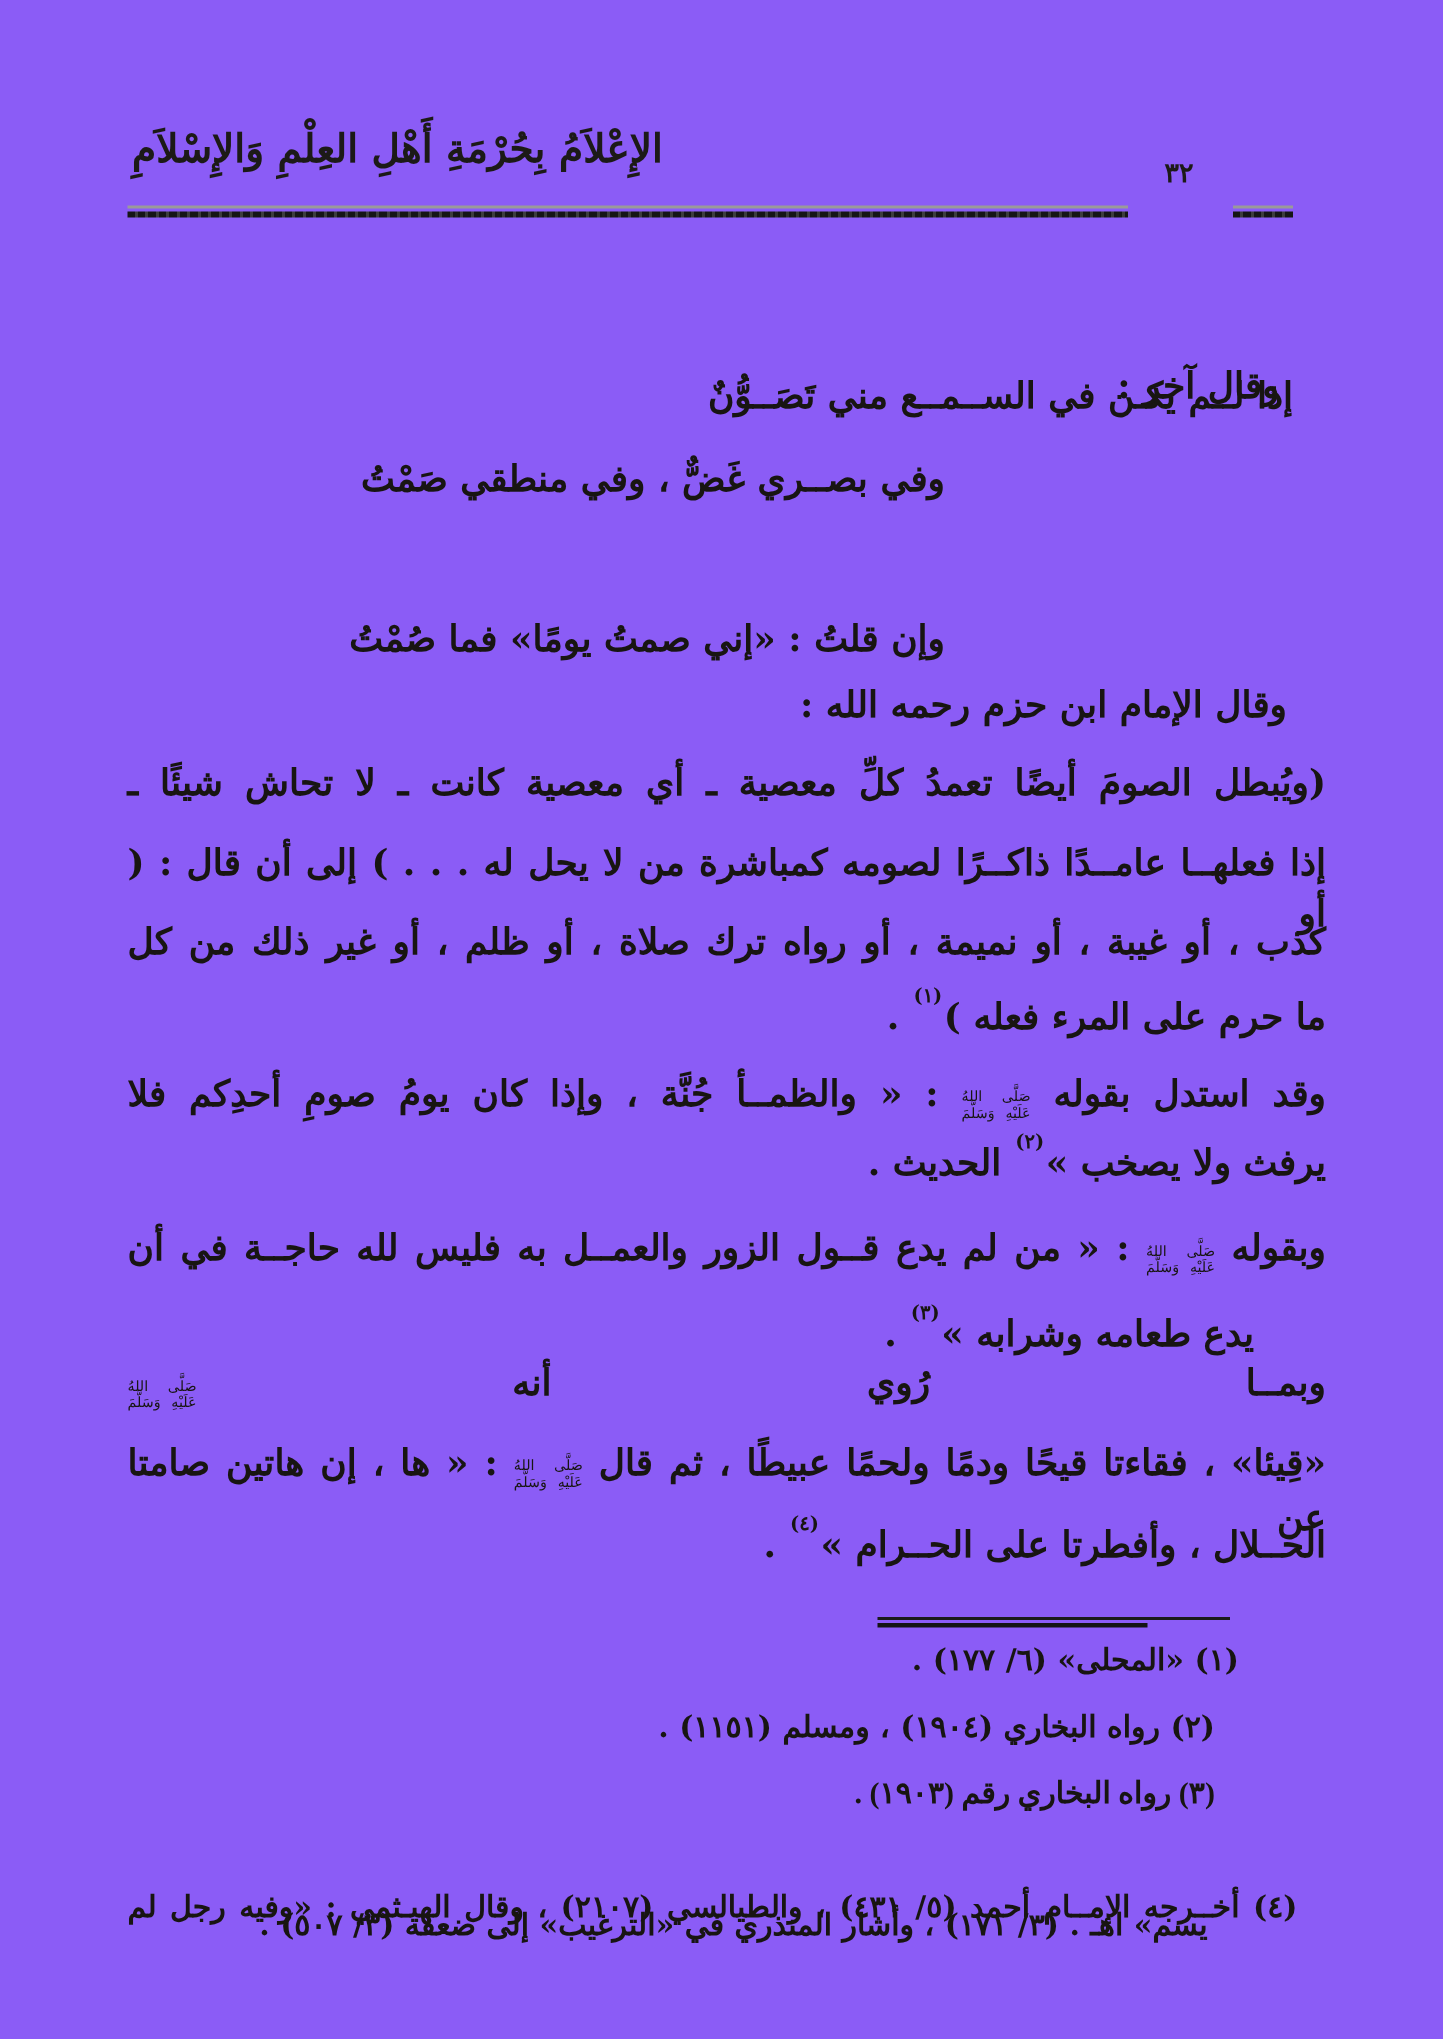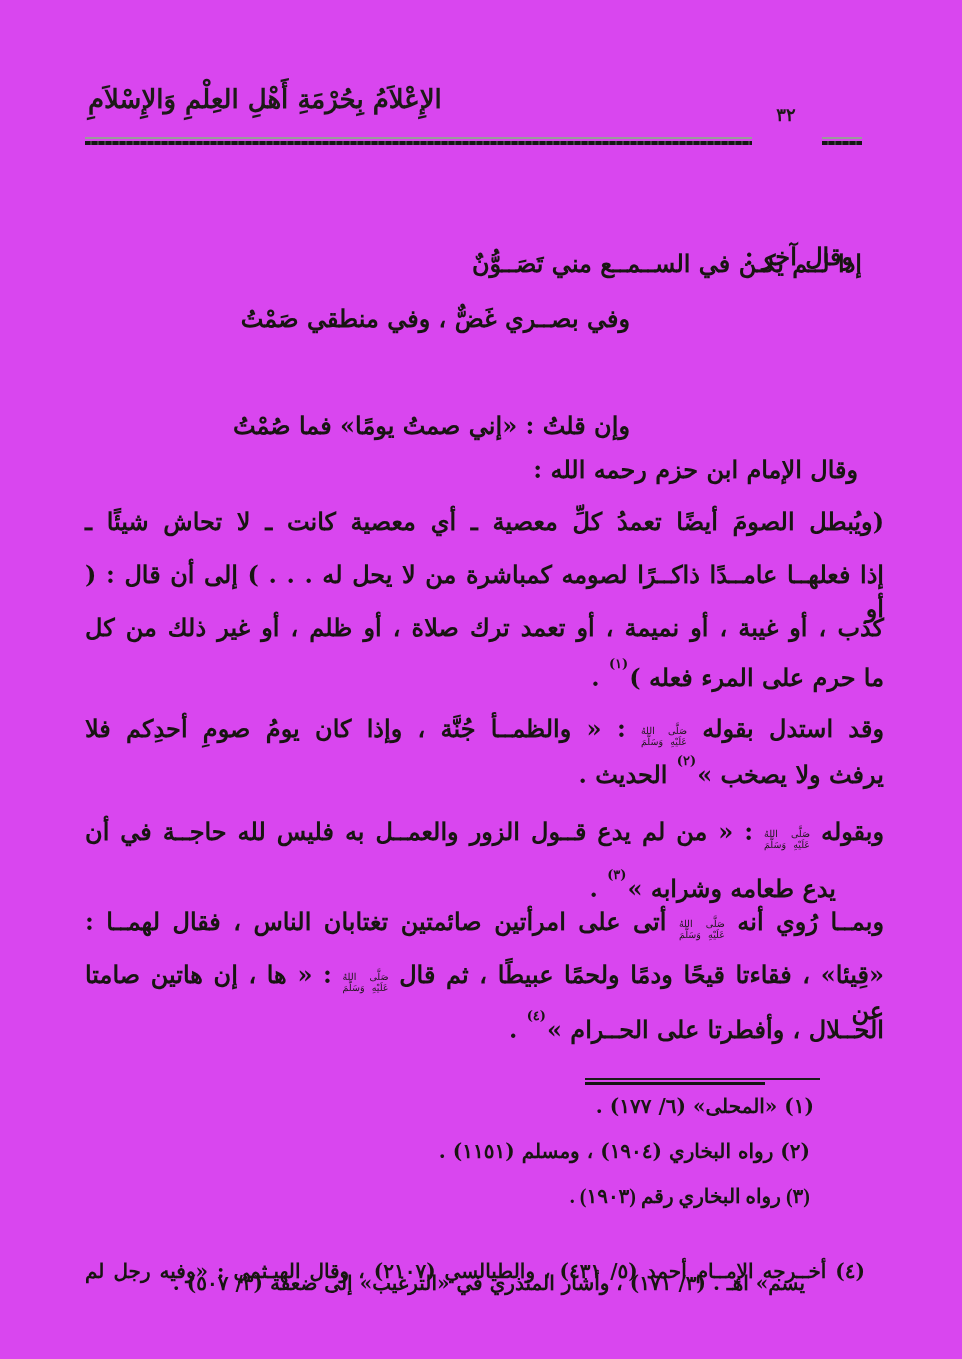--- a/index.html
+++ b/index.html
@@ -1,19 +1,19 @@
 <!DOCTYPE html>
 <html lang="ar" dir="rtl"><head>
 <meta charset="utf-8">
 <style>
   html,body{margin:0;padding:0;background:#ffffff;}
   .page{
     position:relative;
     width:962px;height:1359px;
-    background:#d946ef;
+    background:#8b5cf6;
     font-family:"DejaVu Serif","Liberation Serif",serif;
     color:#1c1a17;
     overflow:hidden;
   }
   .book-title{
     position:absolute;left:88px;top:84px;
     font-size:26px;font-weight:800;
     direction:rtl;white-space:nowrap;
   }
   .pagenum{
@@ -70,53 +70,53 @@
 
   <div class="ln r" style="top:202px;right:109px;margin-top:38px;">وقال آخر :</div>
 
   <div class="ln r" style="top:247px;right:100px;">إذا لــم يكـن في الســمــع مني تَصَــوُّنٌ</div>
   <div class="ln r" style="top:302px;right:332px;">وفي بصــري غَضٌّ ، وفي منطقي صَمْتُ</div>
   <div class="ln r" style="top:409px;right:332px;">وإن قلتُ : «إني صمتُ يومًا» فما صُمْتُ</div>
 
   <div class="ln r" style="top:453px;right:104px;">وقال الإمام ابن حزم رحمه الله :</div>
   <div class="ln just" style="top:505px;right:78px;left:85px;">(ويُبطل الصومَ أيضًا تعمدُ كلِّ معصية ـ أي معصية كانت ـ لا تحاش شيئًا ـ</div>
   <div class="ln just" style="top:558px;right:78px;left:85px;">إذا فعلهــا عامــدًا ذاكــرًا لصومه كمباشرة من لا يحل له . . . ) إلى أن قال : ( أو</div>
-  <div class="ln just" style="top:611px;right:78px;left:85px;">كذب ، أو غيبة ، أو نميمة ، أو تعمد ترك صلاة ، أو ظلم ، أو غير ذلك من كل</div>
+  <div class="ln just" style="top:611px;right:78px;left:85px;">كذب ، أو غيبة ، أو نميمة ، أو رواه ترك صلاة ، أو ظلم ، أو غير ذلك من كل</div>
   <div class="ln r" style="top:661px;right:78px;">
     <span>ما حرم على المرء فعله )</span><sup class="fnref">(١)</sup><span> .</span>
   </div>
 
   <div class="ln just" style="top:712px;right:78px;left:85px;">
     <span>وقد استدل بقوله </span><span class="saw"><span>صَلَّى اللهُ</span><span>عَلَيْهِ وَسَلَّمَ</span></span><span> : « والظمــأ جُنَّة ، وإذا كان يومُ صومِ أحدِكم فلا</span>
   </div>
   <div class="ln r" style="top:758px;right:78px;">
     <span>يرفث ولا يصخب »</span><sup class="fnref">(٢)</sup><span> الحديث .</span>
   </div>
 
   <div class="ln just" style="top:815px;right:78px;left:85px;">
     <span>وبقوله </span><span class="saw"><span>صَلَّى اللهُ</span><span>عَلَيْهِ وَسَلَّمَ</span></span><span> : « من لم يدع قــول الزور والعمــل به فليس لله حاجــة في أن</span>
   </div>
   <div class="ln r" style="top:862px;right:126px;margin-top:10px;">
     <span>يدع طعامه وشرابه »</span><sup class="fnref">(٣)</sup><span> .</span>
   </div>
 
   <div class="ln just" style="top:905px;right:78px;left:85px;">
-    <span>وبمــا رُوي أنه </span><span class="saw"><span>صَلَّى اللهُ</span><span>عَلَيْهِ وَسَلَّمَ</span></span><span> أتى على امرأتين صائمتين تغتابان الناس ، فقال لهمــا :</span>
+    <span>وبمــا رُوي أنه </span><span class="saw"><span>صَلَّى اللهُ</span><span>عَلَيْهِ وَسَلَّمَ</span></span>
   </div>
   <div class="ln just" style="top:958px;right:78px;left:85px;">
     <span>«قِيئا» ، فقاءتا قيحًا ودمًا ولحمًا عبيطًا ، ثم قال </span><span class="saw"><span>صَلَّى اللهُ</span><span>عَلَيْهِ وَسَلَّمَ</span></span><span> : « ها ، إن هاتين صامتا عن</span>
   </div>
   <div class="ln r" style="top:1013px;right:78px;">
     <span>الحــلال ، وأفطرتا على الحــرام »</span><sup class="fnref">(٤)</sup><span> .</span>
   </div>
 
   <div class="fnsep-thin"></div>
   <div class="fnsep-thick"></div>
 
-  <div class="fn" style="top:1092px;right:148px;text-align:center;">
+  <div class="fn" style="top:1092px;right:136px;text-align:center;">
     <span>(١)</span> <span>«المحلى» (٦/ ١٧٧) .</span>
   </div>
   <div class="fn" style="top:1137px;right:152px;">
     <span>(٢)</span> <span>رواه البخاري (١٩٠٤) ، ومسلم (١١٥١) .</span>
   </div>
   <div class="fn" style="top:1182px;right:152px;font-family:Liberation Serif, serif;">
     <span>(٣)</span> <span>رواه البخاري رقم (١٩٠٣) .</span>
   </div>
   <div class="fn" style="top:1225px;right:97px;left:85px;text-align:justify;text-align-last:justify;margin-top:32px;">
     <span>(٤)</span> <span>أخــرجه الإمــام أحمد (٥/ ٤٣١) ، والطيالسي (٢١٠٧) ، وقال الهيـثمي : «وفيه رجل لم</span>

